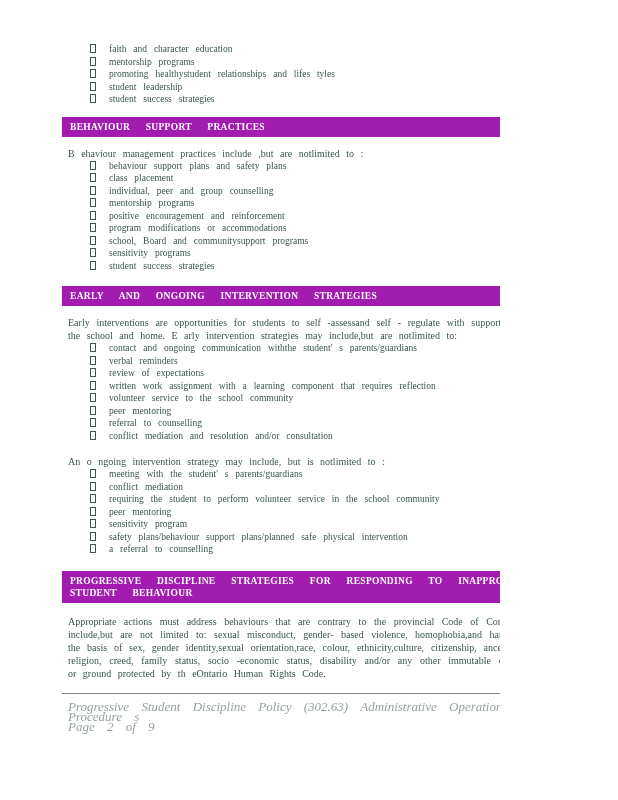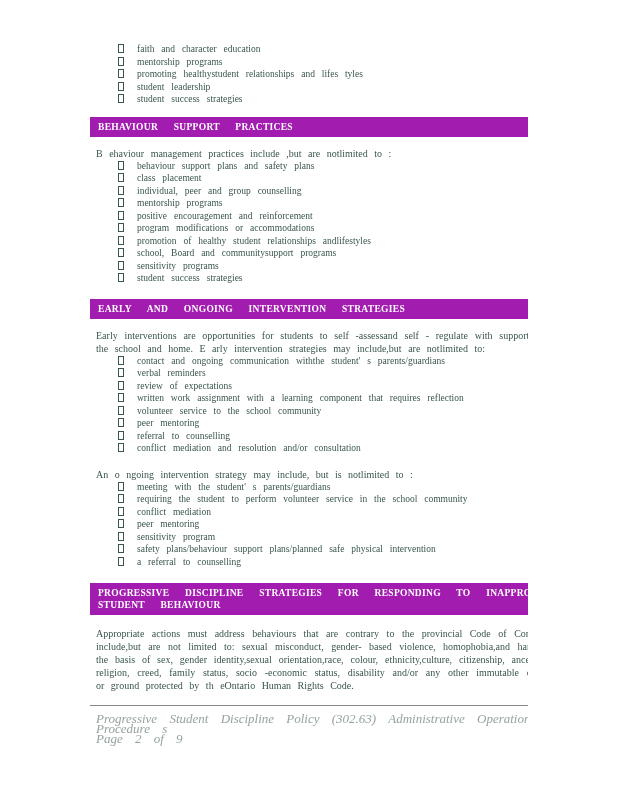--- a/index.html
+++ b/index.html
@@ -5,21 +5,20 @@
   html, body { margin: 0; padding: 0; background: #ffffff; }
   .page {
     position: relative;
     width: 500px;
     height: 800px;
     background: #ffffff;
     overflow: hidden;
     font-family: "Liberation Serif", serif;
     color: #3a564a;
     box-sizing: border-box;
-    margin-left: 28px;
   }
   .content {
     position: absolute;
     left: 62px;
     top: 0;
     width: 490px;
   }
   
   ul.blist {
     margin: 0;
@@ -102,21 +101,20 @@
       <span class="hline">BEHAVIOUR SUPPORT PRACTICES</span>
     </div>
     <p class="para">B ehaviour management practices include ,but are notlimited to :</p>
     <ul class="blist gap-list">
       <li><span class="tofu"></span><span>behaviour support plans and safety plans</span></li>
       <li><span class="tofu"></span><span>class placement</span></li>
       <li><span class="tofu"></span><span>individual, peer and group counselling</span></li>
       <li><span class="tofu"></span><span>mentorship programs</span></li>
       <li><span class="tofu"></span><span>positive encouragement and reinforcement</span></li>
       <li><span class="tofu"></span><span>program modifications or accommodations</span></li>
-      <li><span class="tofu"></span><span>promotion of healthy student relationships andlifestyles</span></li>
       <li><span class="tofu"></span><span>school, Board and communitysupport programs</span></li>
       <li><span class="tofu"></span><span>sensitivity programs</span></li>
       <li><span class="tofu"></span><span>student success strategies</span></li>
     </ul>
 
     <div class="hbar bar2">
       <span class="hline">EARLY AND ONGOING INTERVENTION STRATEGIES</span>
     </div>
     <p class="para">Early interventions are opportunities for students to self -assessand self - regulate with support from both the school and home. E arly intervention strategies may include,but are notlimited to:</p>
     <ul class="blist gap-list">
@@ -126,22 +124,22 @@
       <li><span class="tofu"></span><span>written work assignment with a learning component that requires reflection</span></li>
       <li><span class="tofu"></span><span>volunteer service to the school community</span></li>
       <li><span class="tofu"></span><span>peer mentoring</span></li>
       <li><span class="tofu"></span><span>referral to counselling</span></li>
       <li><span class="tofu"></span><span>conflict mediation and resolution and/or consultation</span></li>
     </ul>
 
     <p class="para" style="margin-top:13px">An o ngoing intervention strategy may include, but is notlimited to :</p>
     <ul class="blist gap-list">
       <li><span class="tofu"></span><span>meeting with the student' s parents/guardians</span></li>
+      <li><span class="tofu"></span><span>conflict mediation</span></li>
       <li><span class="tofu"></span><span>requiring the student to perform volunteer service in the school community</span></li>
-      <li><span class="tofu"></span><span>conflict mediation</span></li>
       <li><span class="tofu"></span><span>peer mentoring</span></li>
       <li><span class="tofu"></span><span>sensitivity program</span></li>
       <li><span class="tofu"></span><span>safety plans/behaviour support plans/planned safe physical intervention</span></li>
       <li><span class="tofu"></span><span>a referral to counselling</span></li>
     </ul>
 
     <div class="hbar bar3">
       <span class="hline">PROGRESSIVE DISCIPLINE STRATEGIES FOR RESPONDING TO INAPPROPRIATE</span>
       <span class="hline">STUDENT BEHAVIOUR</span>
     </div>

